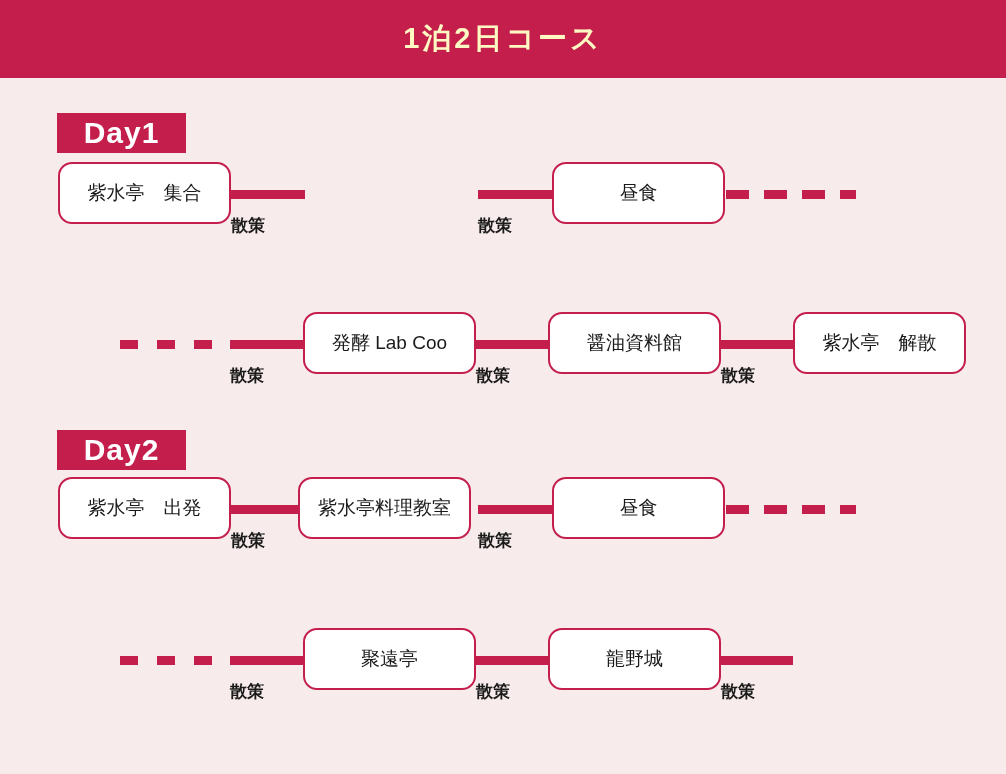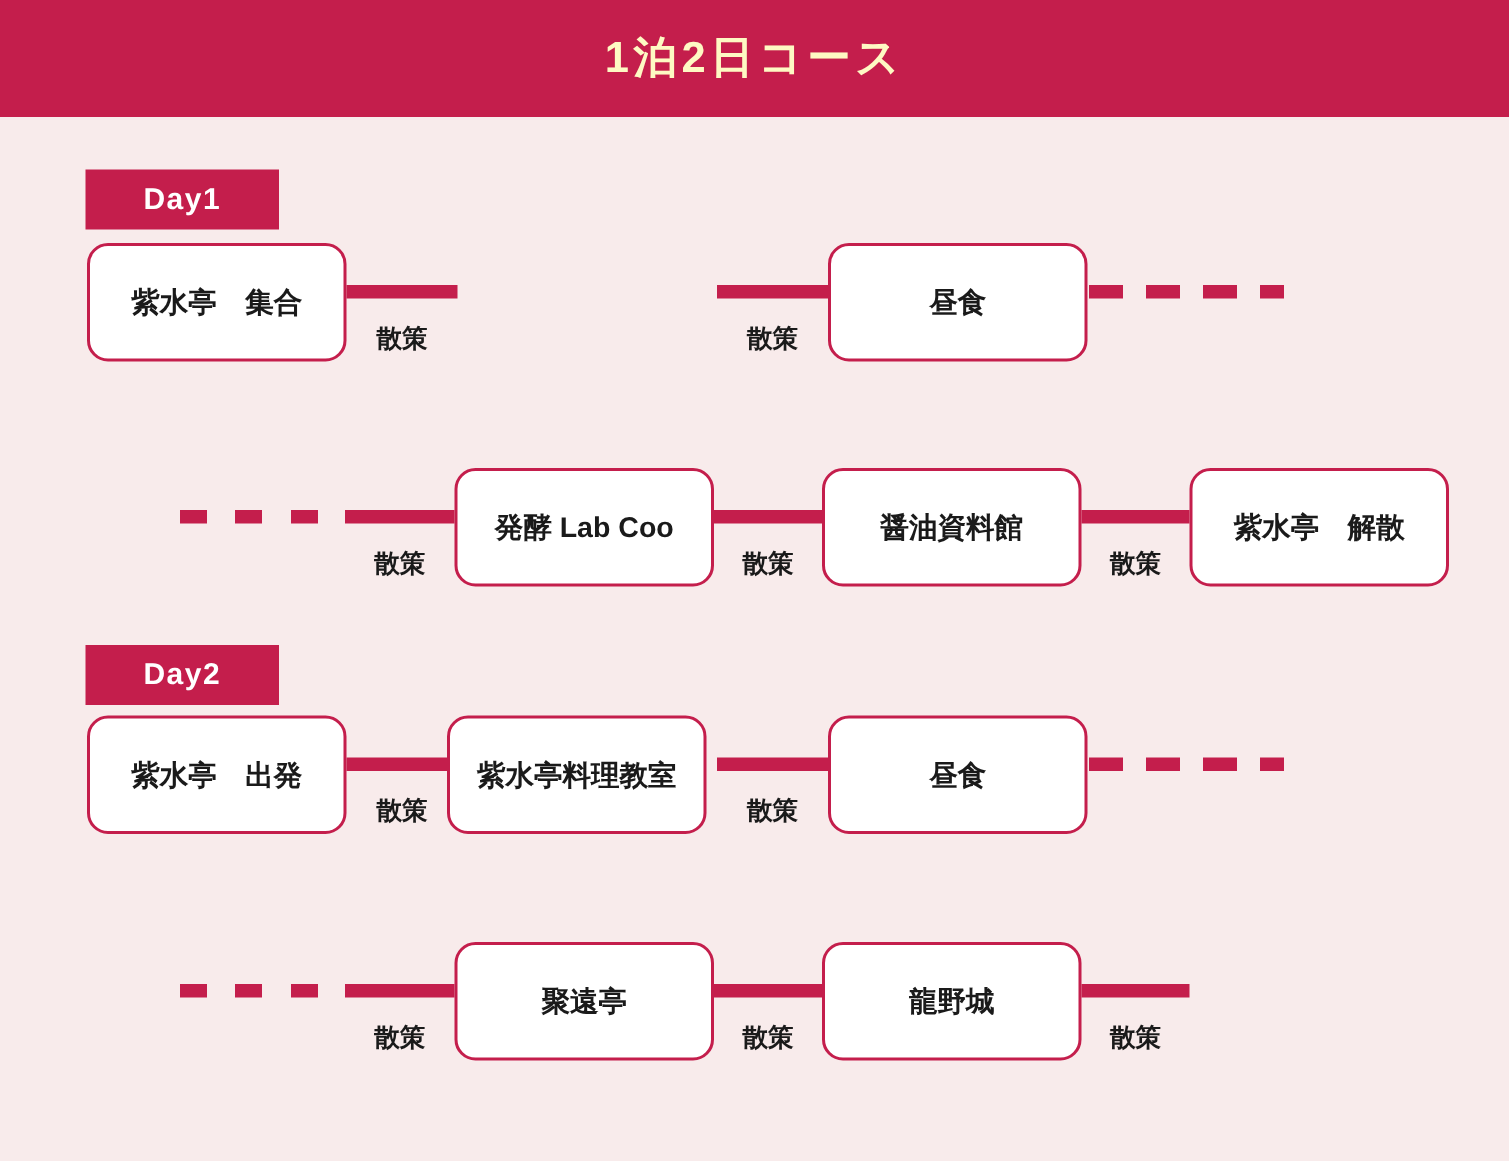--- a/index.html
+++ b/index.html
@@ -23,44 +23,44 @@
     background:var(--accent);
     display:flex;align-items:center;justify-content:center;
   }
   .header h1{
     color:#fef9c3;font-size:29px;font-weight:700;letter-spacing:3px;
   }
   .badge{
     position:absolute;width:129px;height:40px;
     background:var(--accent);color:#fff;
     display:flex;align-items:center;justify-content:center;
-    font-size:20px;font-weight:600;letter-spacing:1px;
+    font-size:30px;font-weight:600;letter-spacing:1px;
   }
   .stop{
-    position:absolute;width:173px;height:79px;
+    position:absolute;width:173px;height:62px;
     background:var(--box_fill);
     border:2.5px solid var(--accent);
     border-radius:14px;
     display:flex;align-items:center;justify-content:center;
-    font-size:19px;font-weight:700;color:var(--text);
+    font-size:19px;font-weight:400;color:var(--text);
     white-space:pre;
     z-index:2;
   }
   .line{
     position:absolute;height:9px;background:var(--accent);z-index:1;
   }
   .line.dashed-trail{
     background:repeating-linear-gradient(90deg,var(--accent) 0 23px,transparent 23px 38px);
   }
   .line.dashed-lead{
     background:repeating-linear-gradient(90deg,var(--accent) 0 18px,transparent 18px 37px);
   }
   .walk{
     position:absolute;
-    text-align:center;
+    text-align:left;
     font-size:17px;font-weight:600;color:var(--text);
     z-index:2;
   }
 </style>
 </head>
 <body>
 
 <div class="page">
 
   <header class="header">

